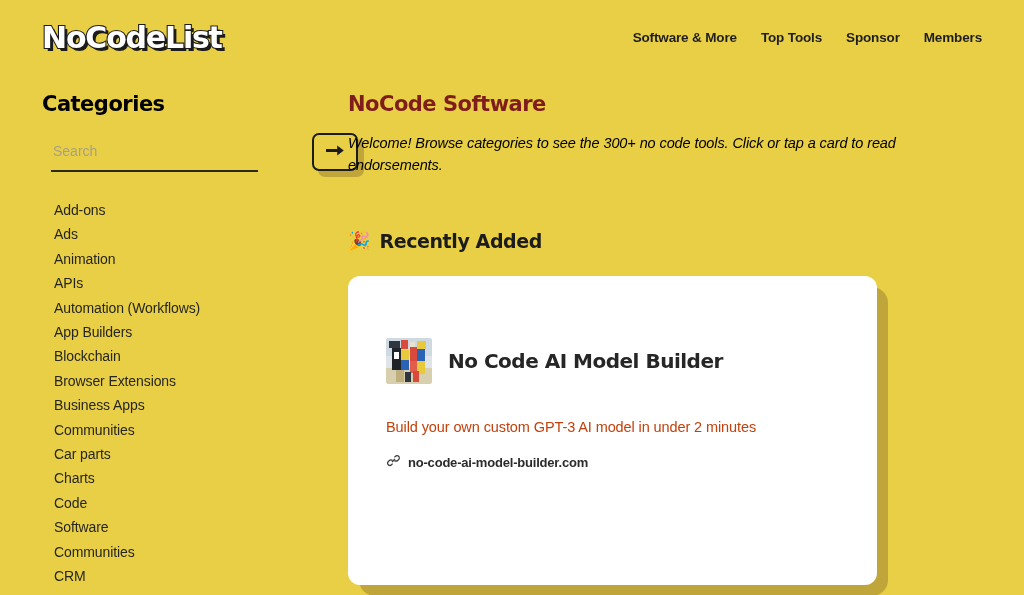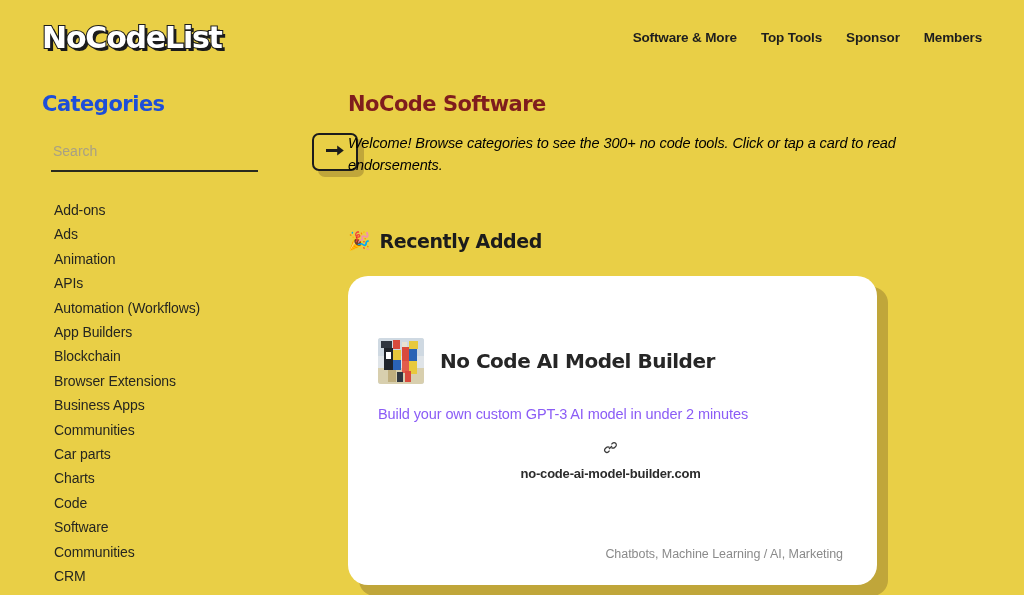--- a/index.html
+++ b/index.html
@@ -30,21 +30,21 @@
     display:flex; align-items:center; gap:24px;
   }
   .nav a {
     font-size:13.5px; font-weight:700; color:#1e1e1e;
     text-decoration:none; white-space:nowrap; letter-spacing:-0.15px;
   }
 
   
   .sidebar { position:absolute; left:42px; top:92px; width:290px; }
   .sidebar-title {
-    font-size:21px; font-weight:900; color:#1d4ed8;
+    font-size:21px; font-weight:900; color:#000000;
     letter-spacing:-0.5px; margin-bottom:20px;
     font-family:"DejaVu Sans", sans-serif;
   }
   .search-row { position:relative; height:48px; margin-bottom:14px; }
   .search-input {
     position:absolute; left:9px; top:0; width:207px; height:36px;
     background:transparent; border:none;
     border-bottom:2px solid #2a2a1e;
     font-size:14px; color:#3a3a2e;
     font-family:"Liberation Sans", sans-serif;
@@ -93,40 +93,40 @@
   }
 
   
   .card-wrap { position:relative; margin-top:24px; width:540px; height:320px; }
   .card-shadow {
     position:absolute; left:11px; top:11px; width:529px; height:309px;
     background:#c0a63a; border-radius:16px;
   }
   .card {
     position:absolute; left:0; top:0; width:529px; height:309px;
-    background:#ffffff; border-radius:20px;
-    padding:62px 34px 20px 30px;
+    background:#ffffff; border-radius:12px;
+    padding:62px 34px 20px 38px;
     cursor:pointer;
   }
   .card-head { display:flex; align-items:center; gap:16px; }
   .card-thumb {
     width:46px; height:46px; border-radius:3px;
     flex:0 0 46px; overflow:hidden; background:#cfd6dd;
   }
   .card-title {
     font-size:20px; font-weight:900; color:#262626;
     letter-spacing:-0.5px; line-height:1.15;
     font-family:"DejaVu Sans", sans-serif;
   }
   .card-desc {
-    margin-top:22px; font-size:14.5px; color:#8b5cf6;
+    margin-top:35px; font-size:14.5px; color:#c2410c;
     letter-spacing:-0.1px;
   }
   .card-link {
-    margin-top:18px; display:flex; align-items:center; gap:7px;flex-direction:column;
+    margin-top:18px; display:flex; align-items:center; gap:7px;
   }
   .card-link-url {
     font-size:13px; font-weight:700; color:#2b2b2b;
     letter-spacing:-0.2px;
   }
   .card-tags {
     position:absolute; right:34px; bottom:24px;
     font-size:12.5px; color:#8a8a8a; letter-spacing:-0.05px;
   }
 </style>
@@ -229,18 +229,17 @@
               <g fill="none" stroke="#3a3a3a" stroke-width="1.3">
                 <path d="M6.4 9.6 9.6 6.4"></path>
                 <path d="M9 4.6l1.1-1.1a2.4 2.4 0 0 1 3.4 3.4l-1.1 1.1a2.4 2.4 0 0 1-3.4 0"></path>
                 <path d="M7 11.4l-1.1 1.1a2.4 2.4 0 0 1-3.4-3.4l1.1-1.1a2.4 2.4 0 0 1 3.4 0"></path>
               </g>
             </svg>
           </span>
           <span class="card-link-url">no-code-ai-model-builder.com</span>
         </div>
 
-        <div class="card-tags">Chatbots, Machine Learning / AI, Marketing</div>
       </div>
     </div>
   </div>
 
 </div>
 
 </body></html>

